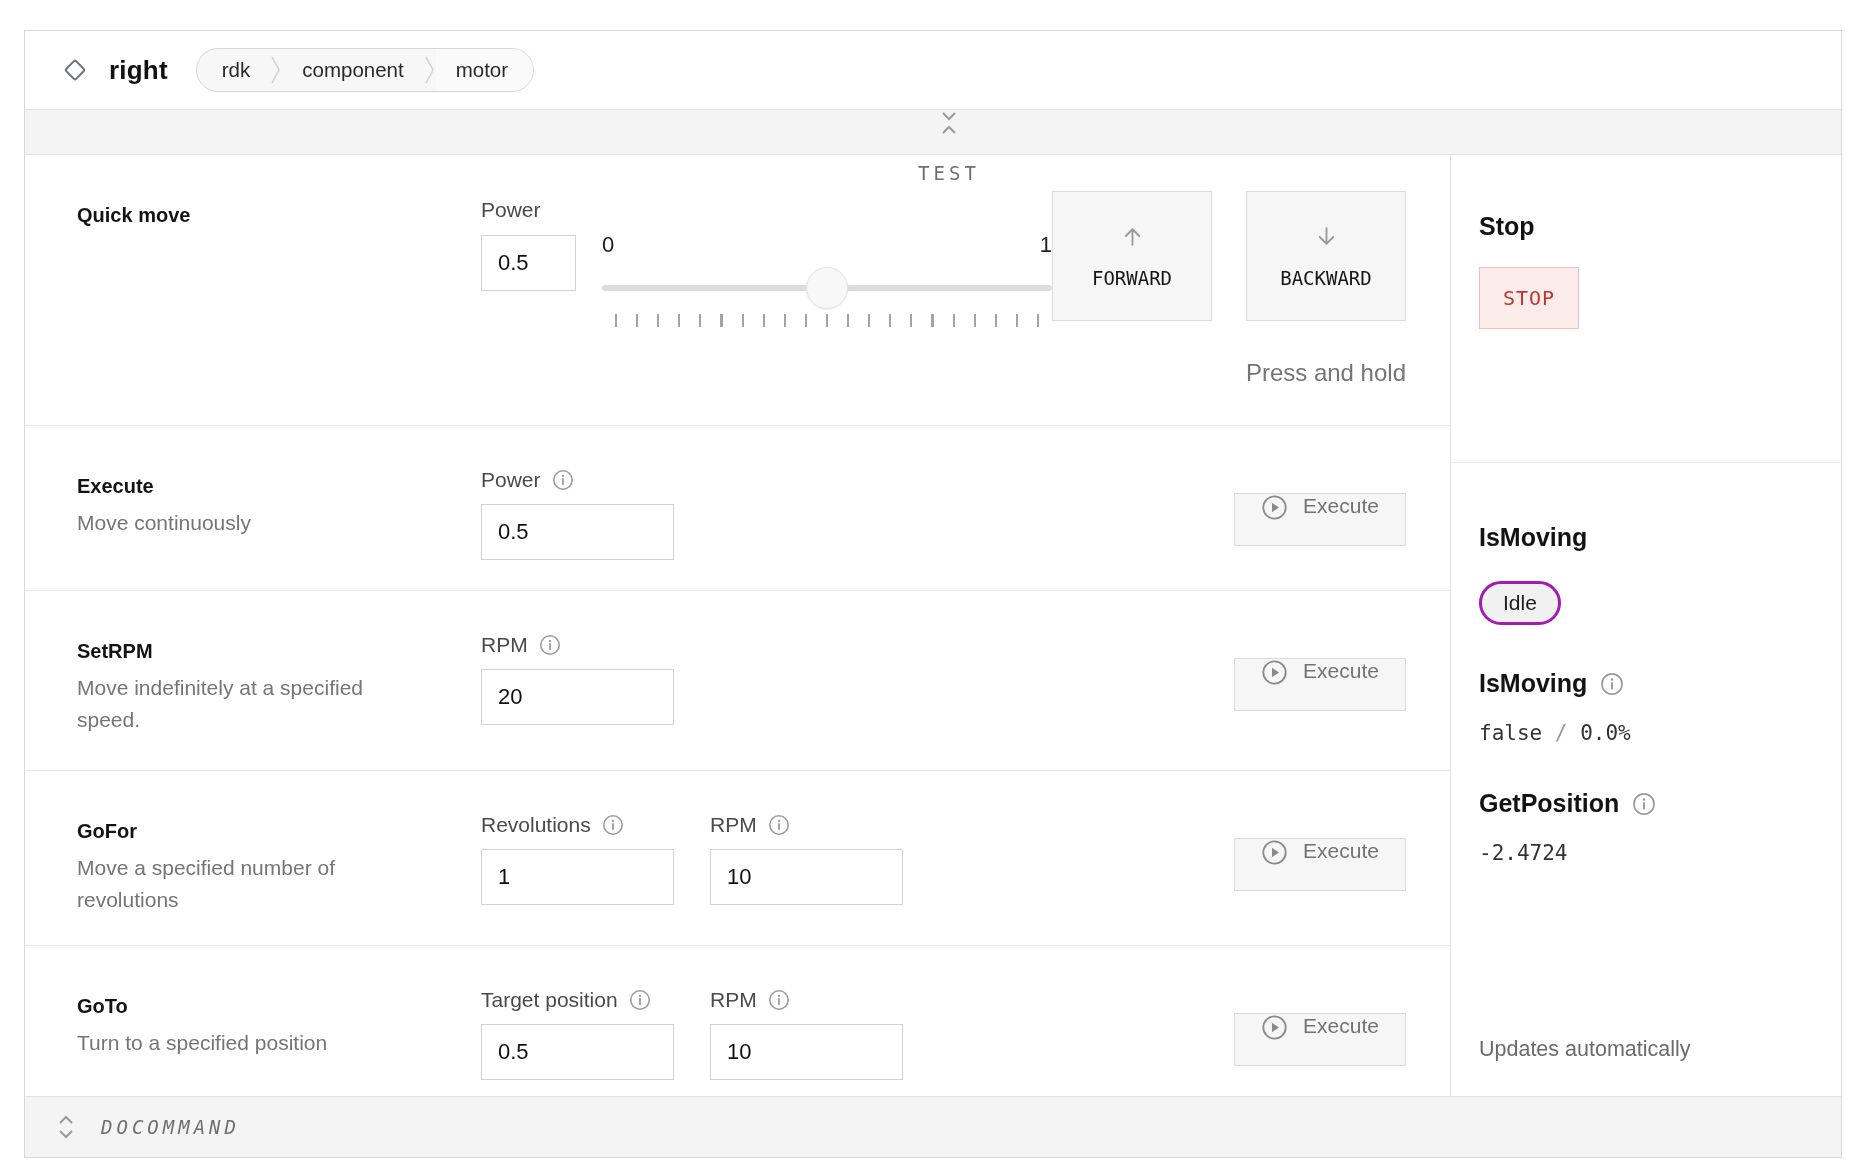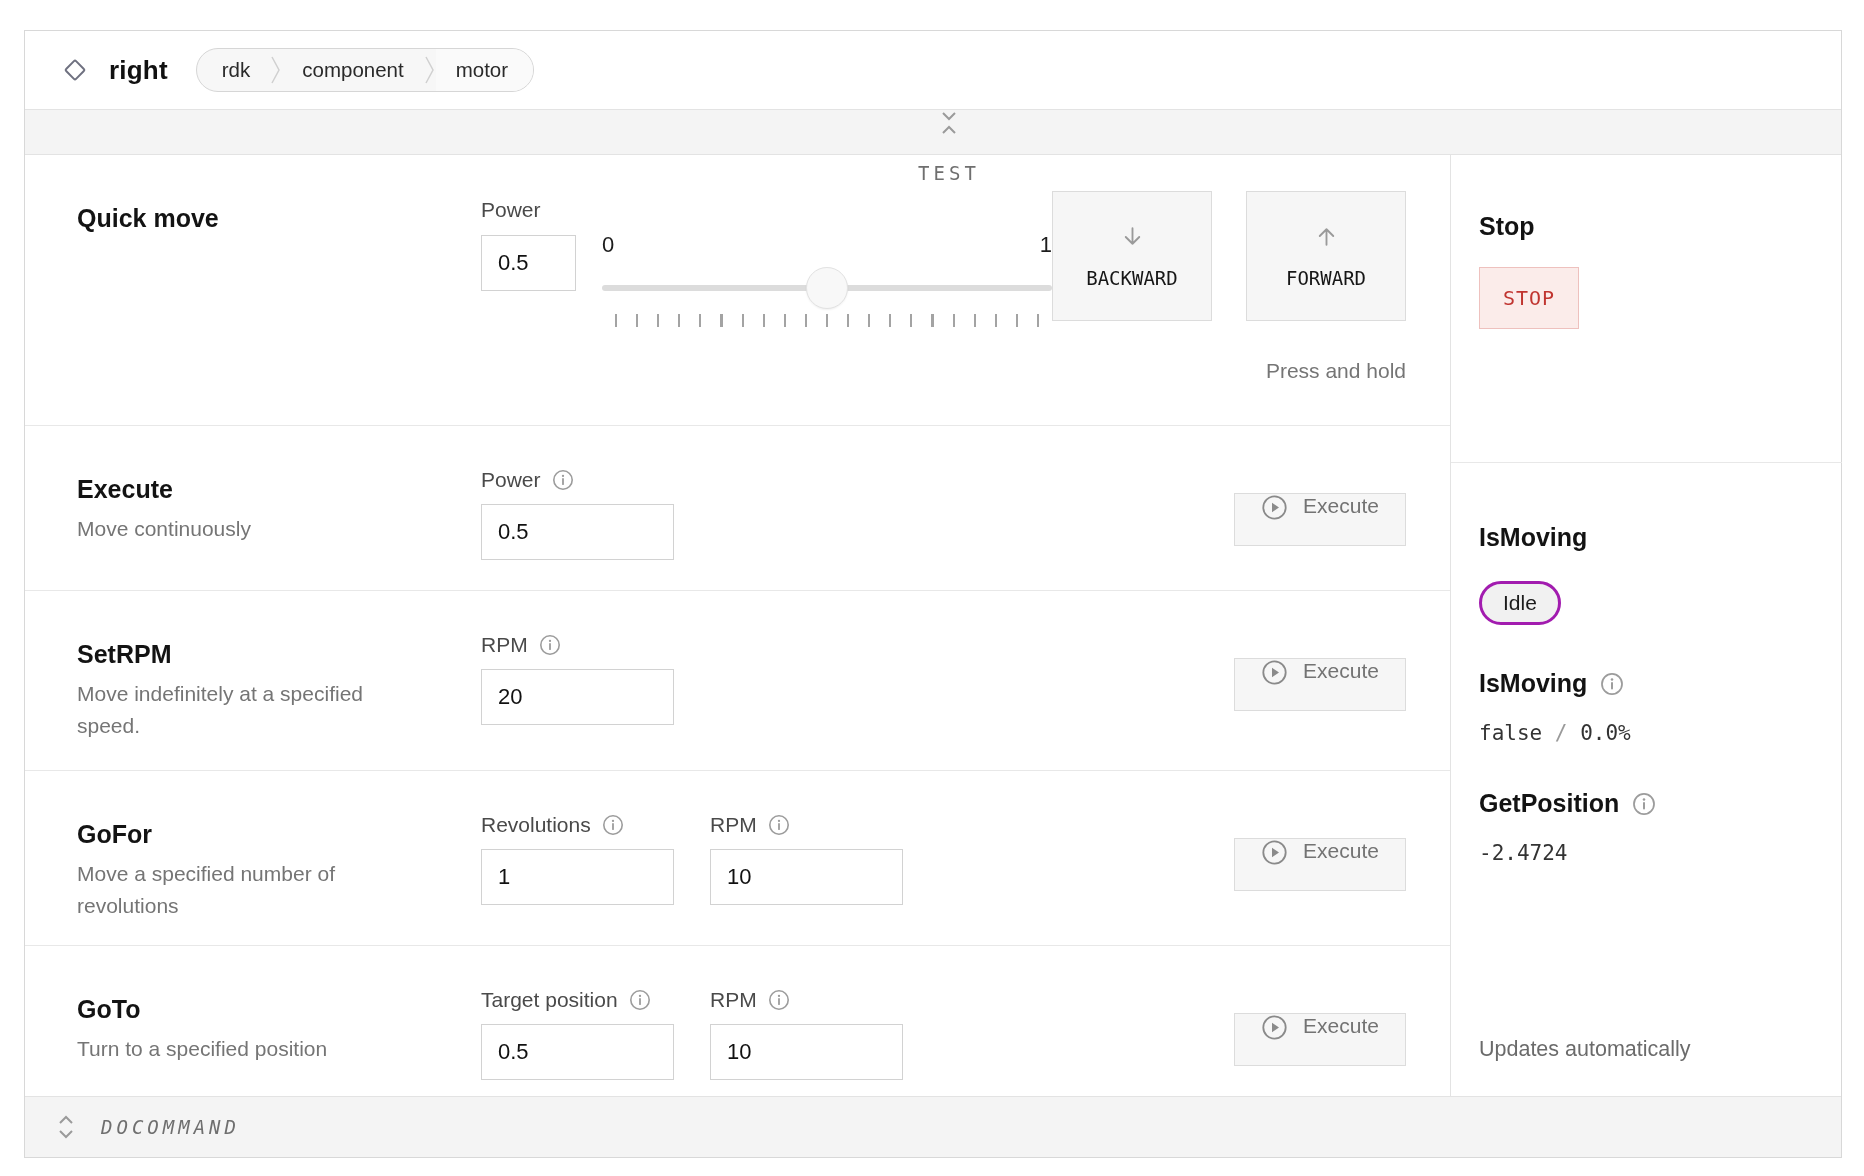--- a/index.html
+++ b/index.html
@@ -28,21 +28,21 @@
   .section-bar.docmd { height:61px; border-top:1px solid #e3e3e3;font-style:italic; }
   .section-label { font-family:"DejaVu Sans Mono", monospace; font-size:19px;
     letter-spacing:4px; color:#6f6f6f; }
 
   
   .body { flex:1; display:flex; min-height:0; }
   .main { flex:1; border-right:1px solid #e3e3e3; display:flex; flex-direction:column; }
   .row { display:flex; padding:0 44px 0 52px; border-bottom:1px solid #e8e8e8; }
   .row:last-child { border-bottom:none; flex:1; }
   .row-title { width:404px; flex-shrink:0; padding-top:49px; }
-  .row-heading { font-size:25px; font-weight:700; color:#131313; }
+  .row-heading { font-size:20px; font-weight:700; color:#131313; }
   .row-desc { margin-top:9px; font-size:21px; color:#757575; line-height:1.5; max-width:320px; }
   .row-fields { display:flex; gap:36px; padding-top:40px; }
   .field-label { display:flex; align-items:center; gap:11px; font-size:21px; color:#4a4a4a; height:28px; }
   .text-input { display:block; margin-top:10px; width:193px; height:56px; border:1px solid #d2d2d2;
     background:#fff; font-size:22px; padding:0 16px; font-family:inherit; color:#111; outline:none; }
   .exec-slot { margin-left:auto; padding-top:67px; }
   .execute-btn { height:53px; padding:0 26px; display:inline-flex; align-items:flex-start; gap:15px;
     background:#f6f6f6; border:1px solid #dcdcdc; font-size:21px; color:#737373;
     font-family:inherit; cursor:pointer; }
 
@@ -62,21 +62,21 @@
   .track-line { position:absolute; left:0; right:0; top:20px; height:6px; background:#dcdcdc; border-radius:3px; }
   .slider-thumb { position:absolute; left:50%; top:2px; width:42px; height:42px; margin-left:-21px;
     border-radius:50%; background:#f8f8f8; border:1px solid #e2e2e2; box-shadow:0 1px 2px rgba(0,0,0,.06); cursor:grab; }
   .slider-ticks { height:13px; margin:3px 13px 0;
     background:repeating-linear-gradient(90deg,#a3a3a3 0 2px,transparent 2px 21.1px); }
   .qm-actions { margin-left:auto; padding-top:36px; display:flex; flex-direction:column; align-items:flex-end; }
   .hold-buttons { display:flex; gap:34px; }
   .hold-btn { width:160px; height:130px; background:#f6f6f6; border:1px solid #dcdcdc;
     display:flex; flex-direction:column; align-items:center; justify-content:center; gap:17px; cursor:pointer; }
   .hold-btn-label { font-family:"DejaVu Sans Mono", monospace; font-size:19px; color:#161616; }
-  .qm-hint { margin-top:38px; font-size:21px; color:#757575; }
+  .qm-hint { margin-top:38px; font-size:24px; color:#757575; }
 
   
   .sidebar { width:391px; flex-shrink:0; display:flex; flex-direction:column; }
   .sb-stop { height:308px; flex-shrink:0; border-bottom:1px solid #e8e8e8; padding:57px 28px 0 28px; }
   .sb-heading { display:flex; align-items:center; gap:13px; font-size:25px; font-weight:700; color:#131313; }
   .stop-btn { margin-top:26px; height:62px; padding:0 23px; display:inline-flex; align-items:center;
     background:#fbecea; border:1px solid #eec1be; color:#c03530; cursor:pointer;
     font-family:"DejaVu Sans Mono", monospace; font-size:20px; letter-spacing:1px; }
   .sb-status { flex:1; display:flex; flex-direction:column; padding:60px 28px 30px 28px; }
   .status-pill { margin-top:29px; align-self:flex-start; height:44px; padding:0 21px;
@@ -151,32 +151,32 @@
             <div class="track-line"></div>
             <div class="slider-thumb"></div>
           </div>
           <div class="slider-ticks"></div>
         </div>
         <div class="qm-actions">
           <div class="hold-buttons">
             <button class="hold-btn">
               <span>
                 <svg width="27" height="27" viewBox="0 0 26 26">
-                  <path d="M13 5 V20 M6.5 13.5 L13 20 L19.5 13.5" fill="none" stroke="#9a9a9a" stroke-width="1.8" stroke-linecap="round" stroke-linejoin="round"></path>
-                </svg>
-              </span>
-              <span class="hold-btn-label">BACKWARD</span>
+                  <path d="M13 21 V6 M6.5 12.5 L13 6 L19.5 12.5" fill="none" stroke="#9a9a9a" stroke-width="1.8" stroke-linecap="round" stroke-linejoin="round"></path>
+                </svg>
+              </span>
+              <span class="hold-btn-label">FORWARD</span>
             </button>
             <button class="hold-btn">
               <span>
                 <svg width="27" height="27" viewBox="0 0 26 26">
-                  <path d="M13 21 V6 M6.5 12.5 L13 6 L19.5 12.5" fill="none" stroke="#9a9a9a" stroke-width="1.8" stroke-linecap="round" stroke-linejoin="round"></path>
-                </svg>
-              </span>
-              <span class="hold-btn-label">FORWARD</span>
+                  <path d="M13 5 V20 M6.5 13.5 L13 20 L19.5 13.5" fill="none" stroke="#9a9a9a" stroke-width="1.8" stroke-linecap="round" stroke-linejoin="round"></path>
+                </svg>
+              </span>
+              <span class="hold-btn-label">BACKWARD</span>
             </button>
           </div>
           <div class="qm-hint">Press and hold</div>
         </div>
       </div>
 
       <div class="row setpower">
         <div class="row-title">
           <div class="row-heading">Execute</div>
           <div class="row-desc">Move continuously</div>

